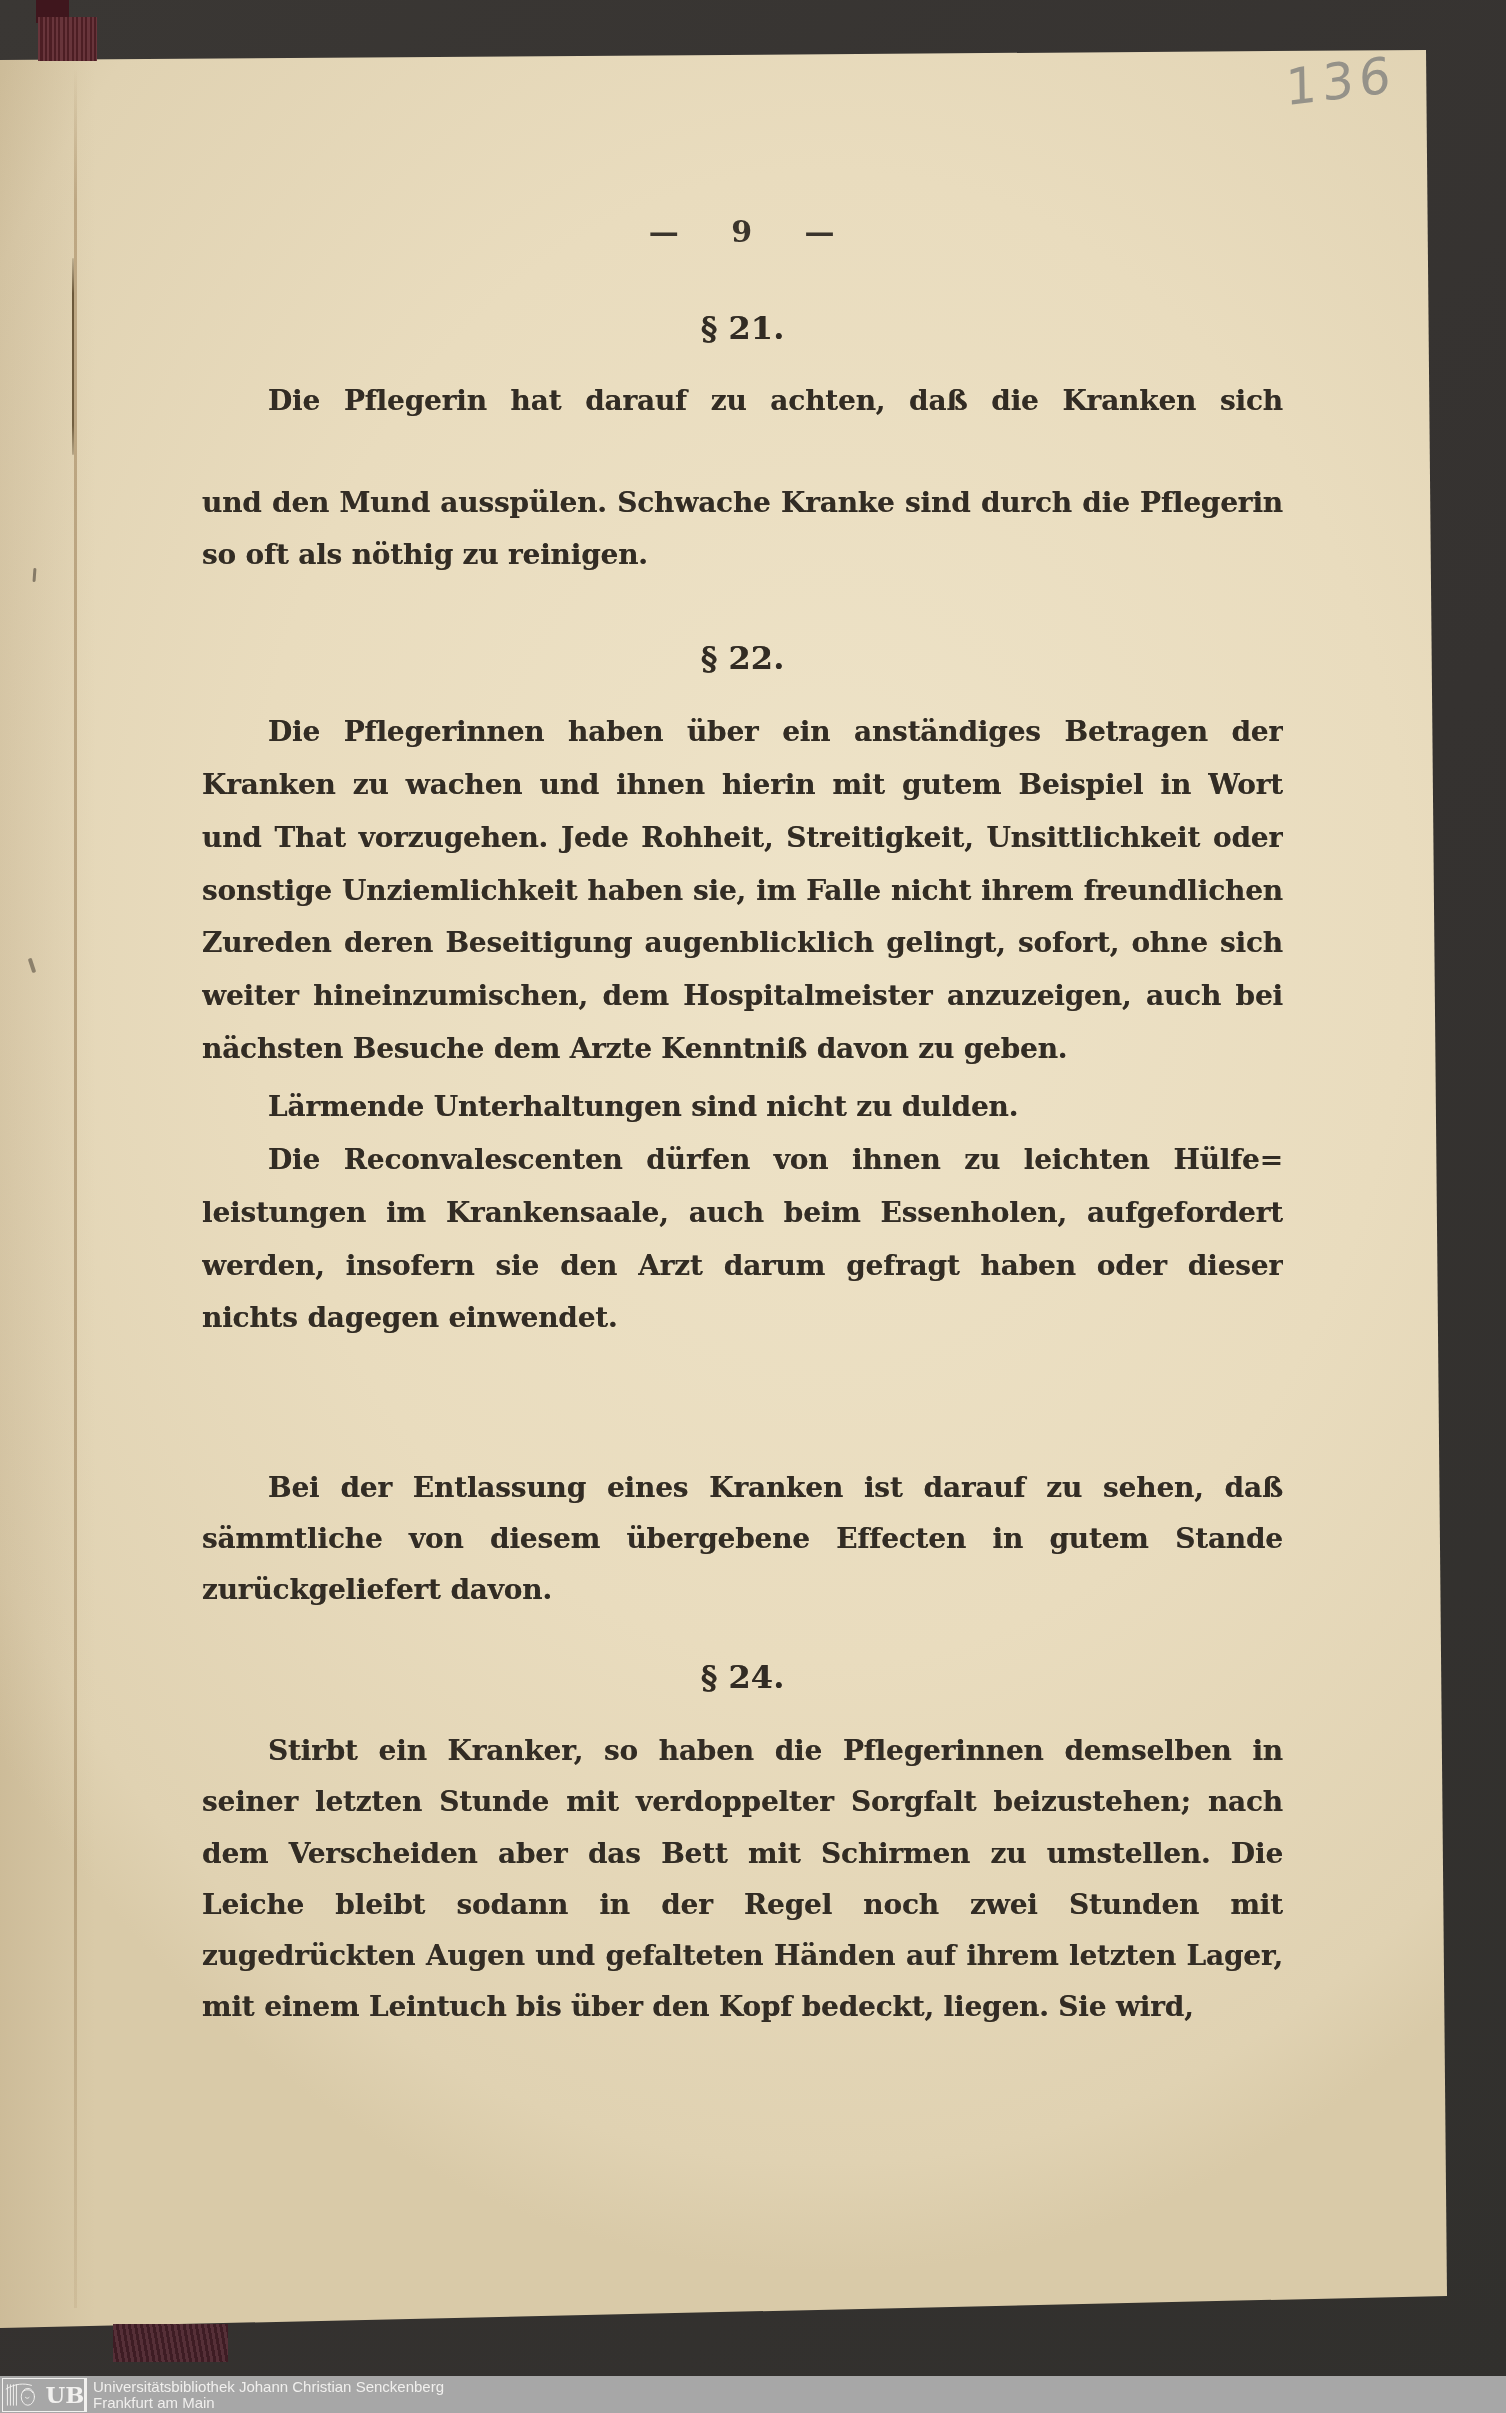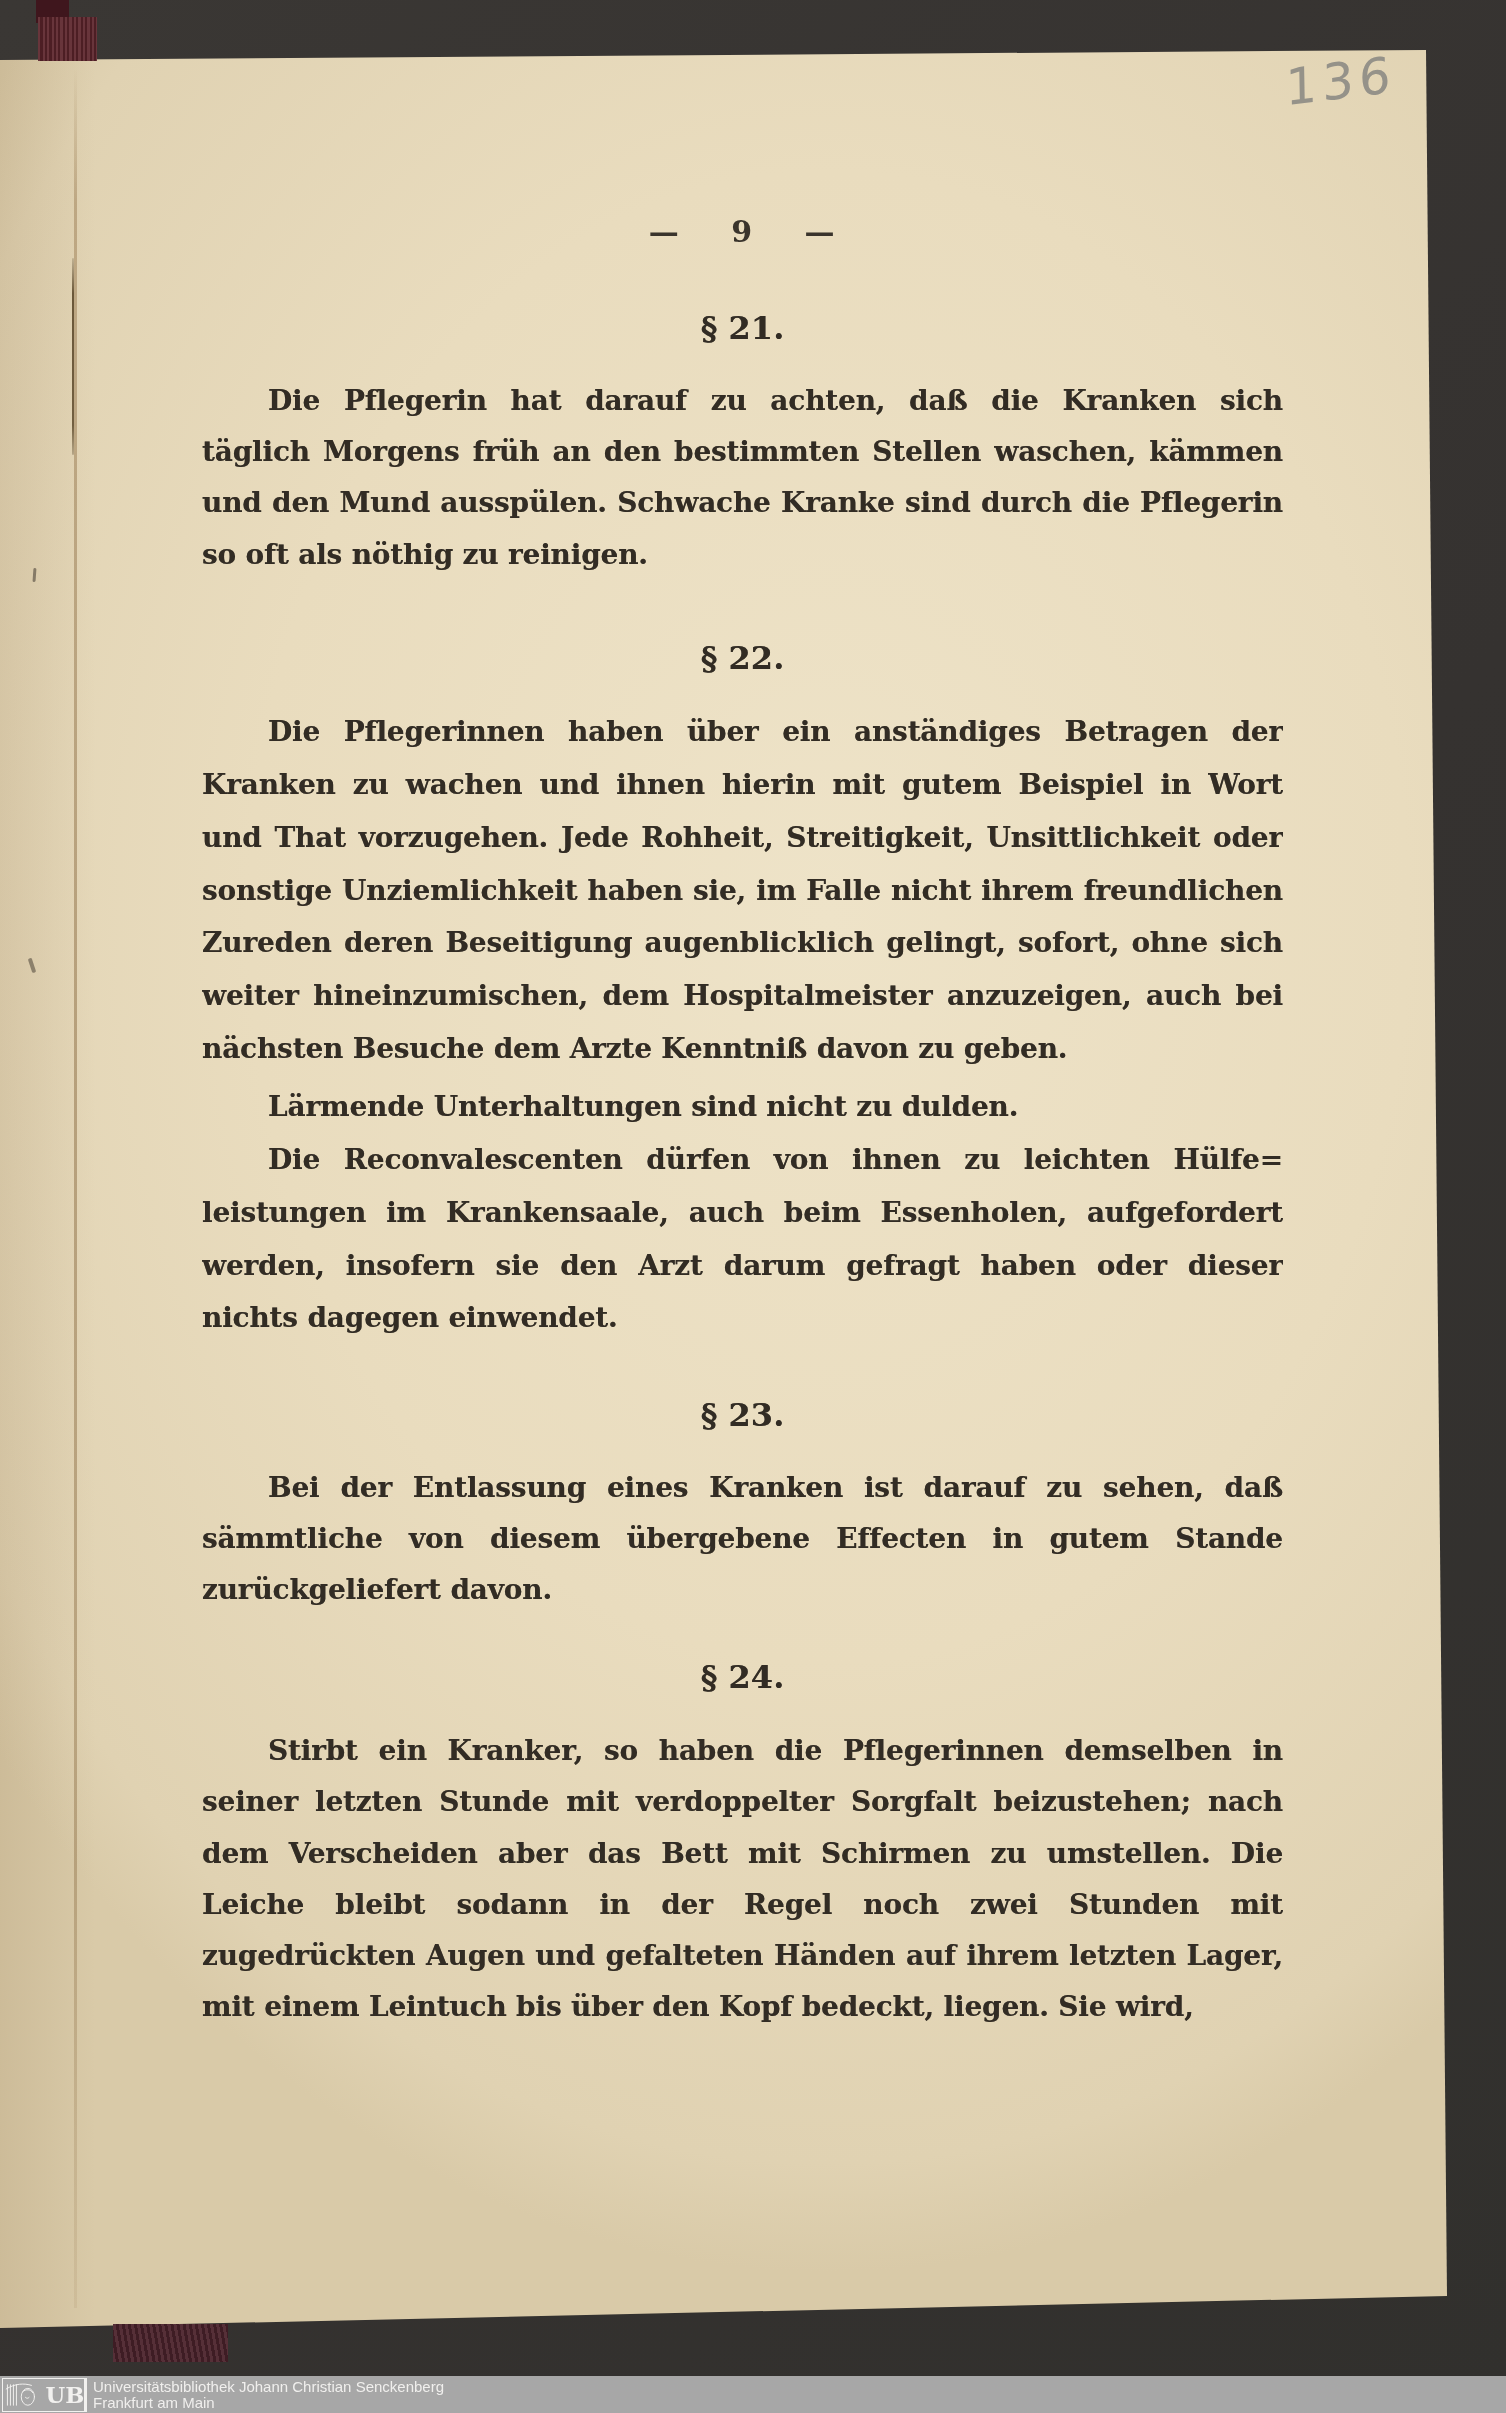--- a/index.html
+++ b/index.html
@@ -67,39 +67,37 @@
   <div class="paper">
     <div class="edge-shade"></div>
     <div class="crease"></div>
     <div class="tear"></div>
   </div>
 
   <div class="pagenum">— 9 —</div>
 
   <div class="heading" style="top:306px">§ 21.</div>
   <div class="line j ind" style="top:378px">Die Pflegerin hat darauf zu achten, daß die Kranken sich</div>
-  <div class="line j" style="top:429px">täglich Morgens früh an den bestimmten Stellen waschen, kämmen</div>
   <div class="line last" style="top:532px">so oft als nöthig zu reinigen.</div>
   <div class="line j" style="top:480px">und den Mund ausspülen.  Schwache Kranke sind durch die Pflegerin</div>
 
   <div class="heading" style="top:636px">§ 22.</div>
   <div class="line j ind" style="top:709px">Die Pflegerinnen haben über ein anständiges Betragen der</div>
   <div class="line j" style="top:762px">Kranken zu wachen und ihnen hierin mit gutem Beispiel in Wort</div>
   <div class="line j" style="top:815px">und That vorzugehen.  Jede Rohheit, Streitigkeit, Unsittlichkeit oder</div>
   <div class="line j" style="top:868px">sonstige Unziemlichkeit haben sie, im Falle nicht ihrem freundlichen</div>
   <div class="line j" style="top:920px">Zureden deren Beseitigung augenblicklich gelingt, sofort, ohne sich</div>
   <div class="line j" style="top:973px">weiter hineinzumischen, dem Hospitalmeister anzuzeigen, auch bei dem</div>
   <div class="line last" style="top:1026px">nächsten Besuche dem Arzte Kenntniß davon zu geben.</div>
   <div class="line last ind" style="top:1084px">Lärmende Unterhaltungen sind nicht zu dulden.</div>
   <div class="line j ind" style="top:1137px">Die Reconvalescenten dürfen von ihnen zu leichten Hülfe=</div>
   <div class="line j" style="top:1190px">leistungen im Krankensaale, auch beim Essenholen, aufgefordert</div>
   <div class="line j" style="top:1243px">werden, insofern sie den Arzt darum gefragt haben oder dieser</div>
   <div class="line last" style="top:1295px">nichts dagegen einwendet.</div>
 
-  <div class="heading" style="top:1393px">§ 23.</div>
   <div class="line j ind" style="top:1465px">Bei der Entlassung eines Kranken ist darauf zu sehen, daß</div>
   <div class="line j" style="top:1516px">sämmtliche von diesem übergebene Effecten in gutem Stande</div>
   <div class="line last" style="top:1567px">zurückgeliefert davon.</div>
 
   <div class="heading" style="top:1655px">§ 24.</div>
   <div class="line j ind" style="top:1728px">Stirbt ein Kranker, so haben die Pflegerinnen demselben in</div>
   <div class="line j" style="top:1779px">seiner letzten Stunde mit verdoppelter Sorgfalt beizustehen; nach</div>
   <div class="line j" style="top:1831px">dem Verscheiden aber das Bett mit Schirmen zu umstellen.  Die</div>
   <div class="line j" style="top:1882px">Leiche bleibt sodann in der Regel noch zwei Stunden mit</div>
   <div class="line j" style="top:1933px">zugedrückten Augen und gefalteten Händen auf ihrem letzten Lager,</div>

